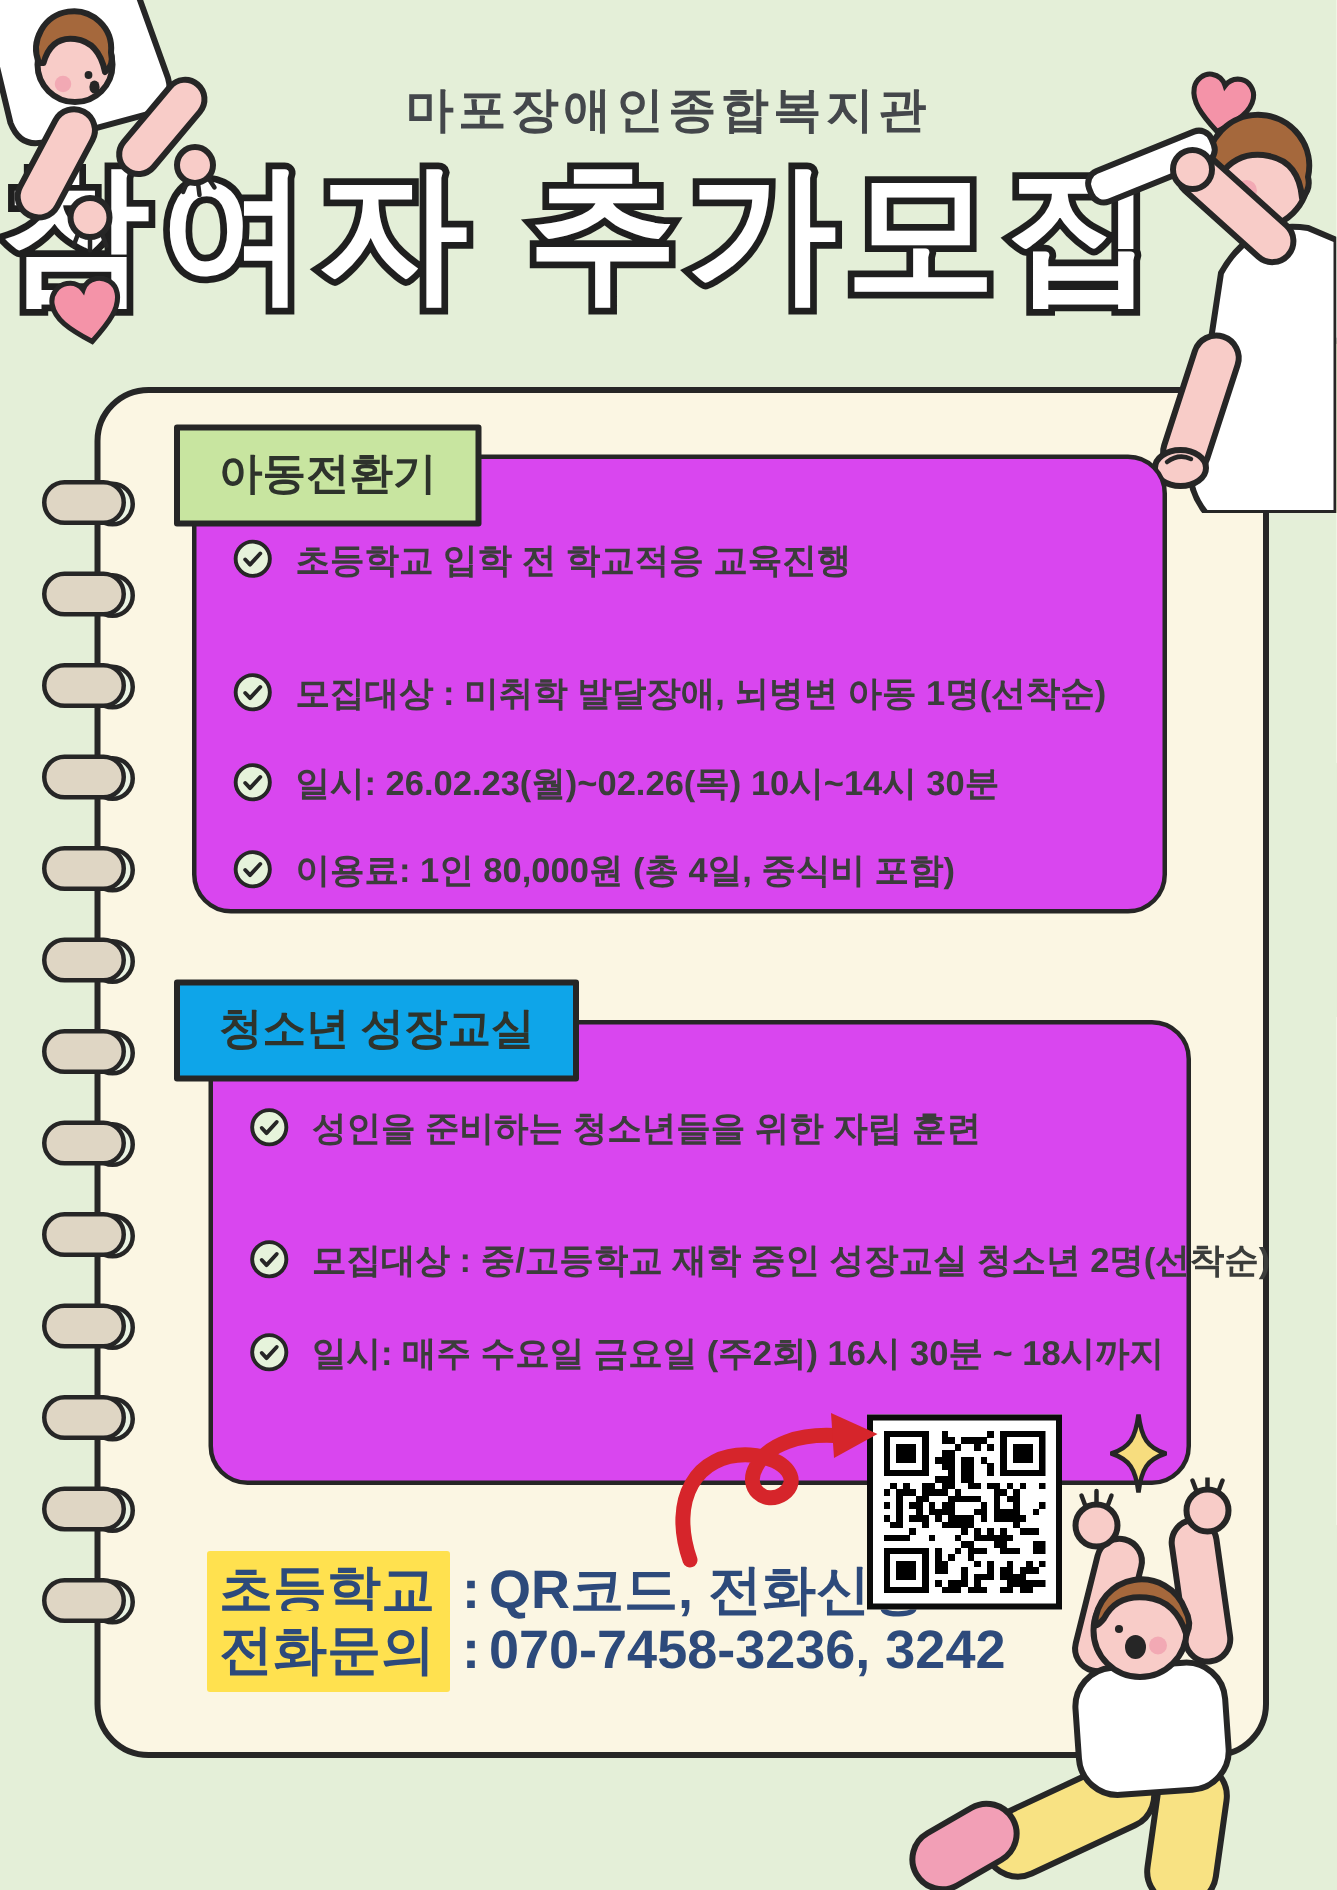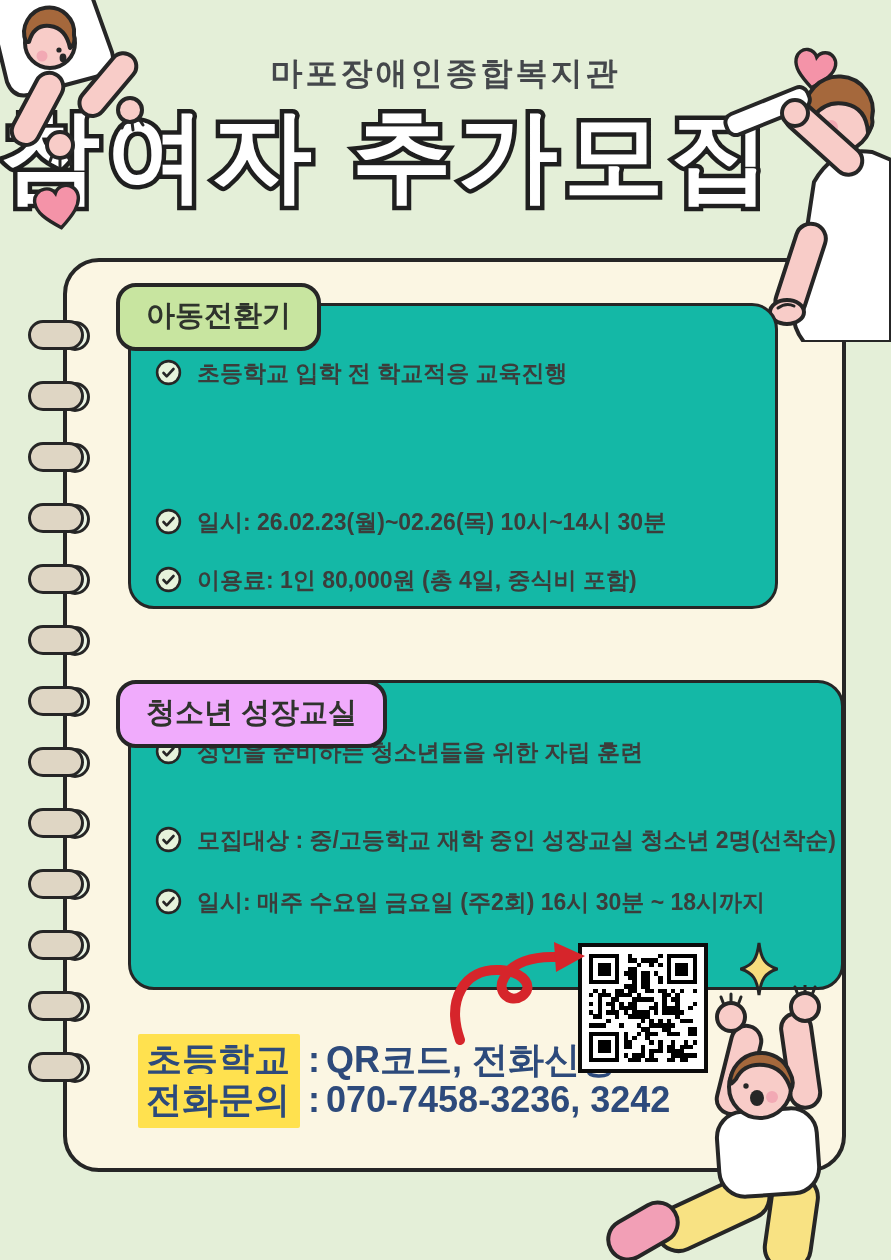--- a/index.html
+++ b/index.html
@@ -15,28 +15,28 @@
 
   .card { position:absolute; left:63px; top:258px; width:783px; height:914px;
           background:#FBF6E3; border:4px solid #262626; border-radius:36px; }
 
   .ring { position:absolute; left:28px; width:66px; height:40px; }
   .ring .hole { position:absolute; left:32px; top:5px; width:30px; height:30px;
                 border-radius:50%; background:#E9F3E3; border:3px solid #262626; }
   .ring .pill { position:absolute; left:0; top:4px; width:56px; height:30px;
                 border-radius:16px; background:#DFD6C4; border:3px solid #262626; }
 
-  .badge { position:absolute; padding:9px 26px 11px; border:4px solid #262626; border-radius:20px;
+  .badge { position:absolute; padding:9px 26px 11px; border:4px solid #262626; border-radius:2px;
            font-size:29px; font-weight:800; color:#2E332C; z-index:5; white-space:nowrap; }
   .badge-green { left:116px; top:283px; background:#C8E5A0; }
-  .badge-yellow { left:116px; top:680px; background:#f0abfc; }
-
-  .box { position:absolute; background:#14b8a6; border:3px solid #262626; border-radius:26px; z-index:2; }
+  .badge-yellow { left:116px; top:653px; background:#0ea5e9;font-family:Liberation Serif, serif; }
+
+  .box { position:absolute; background:#d946ef; border:3px solid #262626; border-radius:26px; z-index:2; }
   #box1 { left:128px; top:303px; width:650px; height:306px; }
-  #box2 { left:128px; top:680px; width:716px; height:310px;padding-left:29px; }
+  #box2 { left:139px; top:680px; width:655px; height:310px;padding-left:29px; }
 
   .row { position:absolute; left:24px; display:flex; gap:15px; align-items:flex-start;
          font-size:23px; font-weight:700; color:#3B3D3B; white-space:nowrap; }
   .row .txt { line-height:30px; }
   .sub { position:absolute; left:63px; font-size:23px; font-weight:700; color:#3B3D3B;
          line-height:30px; white-space:nowrap; }
   .chk { flex:0 0 auto; margin-top:1px; }
 
   .qr { position:absolute; left:578px; top:943px; width:130px; height:130px;
         background:#ffffff; border:4px solid #0B0B0B; padding:7px; z-index:6; }
@@ -170,20 +170,27 @@
     </div>
 
   <div class="badge badge-green">아동전환기</div>
   <div class="box" id="box1">
     <div class="row" style="top:52px">
       <svg class="chk" width="27" height="27" viewBox="0 0 27 27">
           <circle cx="13.5" cy="13.5" r="11.4" fill="#E6F3DB" stroke="#262626" stroke-width="2.6"></circle>
           <path d="M8.5 14 l3.2 3.4 L18.5 10" fill="none" stroke="#262626" stroke-width="2.6" stroke-linecap="round" stroke-linejoin="round"></path>
         </svg>
       <span class="txt">초등학교 입학 전 학교적응 교육진행</span>
+    </div>
+    <div class="row" style="top:141px">
+      <svg class="chk" width="27" height="27" viewBox="0 0 27 27">
+          <circle cx="13.5" cy="13.5" r="11.4" fill="#E6F3DB" stroke="#262626" stroke-width="2.6"></circle>
+          <path d="M8.5 14 l3.2 3.4 L18.5 10" fill="none" stroke="#262626" stroke-width="2.6" stroke-linecap="round" stroke-linejoin="round"></path>
+        </svg>
+      <span class="txt">모집대상 : 미취학 발달장애, 뇌병변 아동 1명(선착순)</span>
     </div>
     <div class="row" style="top:201px">
       <svg class="chk" width="27" height="27" viewBox="0 0 27 27">
           <circle cx="13.5" cy="13.5" r="11.4" fill="#E6F3DB" stroke="#262626" stroke-width="2.6"></circle>
           <path d="M8.5 14 l3.2 3.4 L18.5 10" fill="none" stroke="#262626" stroke-width="2.6" stroke-linecap="round" stroke-linejoin="round"></path>
         </svg>
       <span class="txt">일시: 26.02.23(월)~02.26(목) 10시~14시 30분</span>
     </div>
     <div class="row" style="top:259px">
       <svg class="chk" width="27" height="27" viewBox="0 0 27 27">

